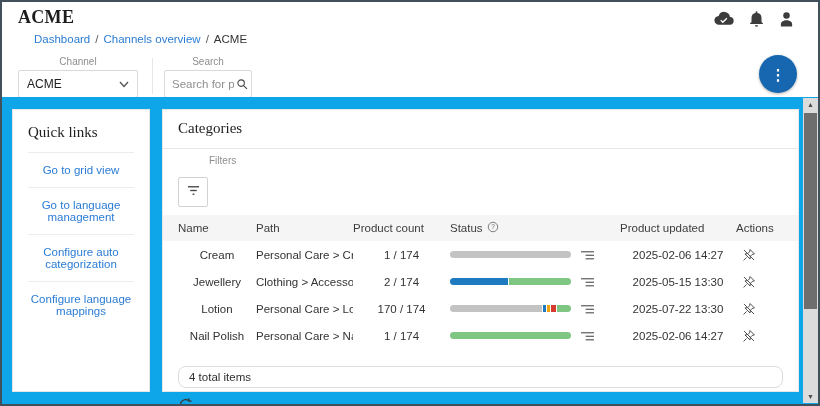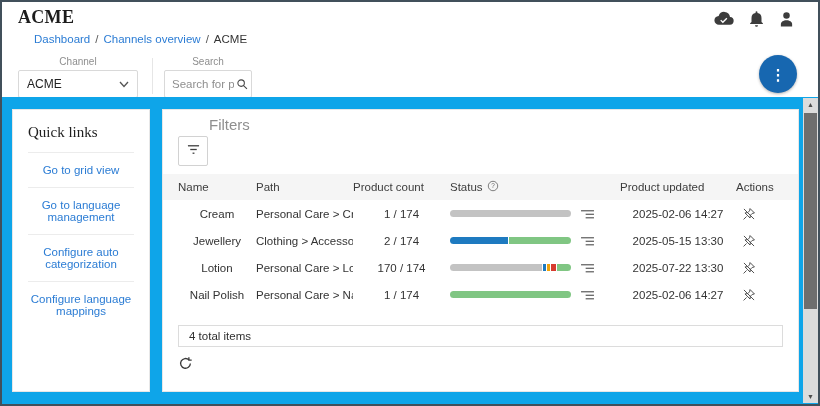--- a/index.html
+++ b/index.html
@@ -45,35 +45,35 @@
 
   .card { position:absolute; background:#fff; border:1px solid #e7e7e7; }
   .sidebar-card { left:10px; top:12px; width:138px; height:283px; padding:14px 15px; }
   .sidebar-title { font-size:15px; color:#1f1f1f; padding-bottom:11px; }
   .qlink { display:block; padding:11px 0; font-size:11.5px; color:#2b7cd4; text-decoration:none; border-top:1px solid #ececec; cursor:pointer;text-align:center; }
 
   .main-card { left:160px; top:12px; width:637px; height:283px; }
   .card-head { padding:10px 15px 11px; border-bottom:1px solid #e7e7e7; }
   .main-title { font-size:15px; color:#1f1f1f; }
   .filters-area { padding:6px 15px 8px; }
-  .filters-label { font-size:15px; color:#8e8e8e; margin:0 0 3px 3px;padding-left:28px; }
+  .filters-label { font-size:10px; color:#8e8e8e; margin:0 0 11px 3px;padding-left:28px; }
   .filter-btn { width:30px; height:30px; border:1px solid #d2d2d2; border-radius:2px; background:#fff;
     display:flex; align-items:center; justify-content:center; cursor:pointer; }
 
   .tgrid { display:grid; grid-template-columns:78px 97px 97px 124px 46px 116px 1fr; align-items:center; padding-left:15px; }
   .thead { background:#f5f5f5; height:26px; font-size:11.5px; color:#3d3d3d; }
   .th { display:flex; align-items:center; gap:4px; }
   .trow { height:27px; font-size:11.5px; color:#333; }
   .td { white-space:nowrap; overflow:hidden;text-align:center; }
   .td-center { display:flex; justify-content:flex-start; padding-left:6px; }
   .statusbar { width:121px; height:7px; border-radius:4px; overflow:hidden; display:flex; gap:1px; }
   .seg { height:100%; display:block; }
   .ibtn { display:inline-flex; cursor:pointer; }
 
-  .total-box { margin:17px 15px 0; border:1px solid #dcdcdc; border-radius:0; height:22px; line-height:20px; padding:0 10px; font-size:11.5px; color:#2f2f2f; }
+  .total-box { margin:17px 15px 0; border:1px solid #dcdcdc; border-radius:8px; height:22px; line-height:20px; padding:0 10px; font-size:11.5px; color:#2f2f2f; }
   .refresh-row { margin:9px 15px 0; }
   .refresh-btn { display:inline-flex; cursor:pointer; }
 
   
   .vscroll { position:absolute; top:1px; right:0; width:15px; bottom:1px; background:#dcdcdc; }
   .vs-arrow { height:13px; font-size:7px; color:#4d4d4d; text-align:center; line-height:13px; cursor:pointer; }
   .vs-down { position:absolute; bottom:0; left:0; right:0; }
   .vs-thumb { position:absolute; top:15px; left:1px; width:13px; height:196px; background:#6e6e6e; cursor:pointer; }
 </style>
 </head>
@@ -142,20 +142,23 @@
     <div class="sidebar-title serif">Quick links</div>
     <div>
         <a class="qlink">Go to grid view</a>
         <a class="qlink">Go to language management</a>
         <a class="qlink">Configure auto categorization</a>
         <a class="qlink">Configure language mappings</a>
       </div>
   </div>
 
   <div class="card main-card">
+    <div class="card-head">
+      <div class="main-title serif">Categories</div>
+    </div>
 
     <div class="filters-area">
       <div class="filters-label">Filters</div>
       <div class="filter-btn">
         <span>
           <svg width="15" height="13" viewBox="0 0 16 14">
               <g stroke="#3f3f3f" stroke-width="1.4">
                 <line x1="2" y1="3" x2="14" y2="3"></line>
                 <line x1="4.5" y1="7" x2="11.5" y2="7"></line>
                 <line x1="7" y1="11" x2="9" y2="11"></line>

